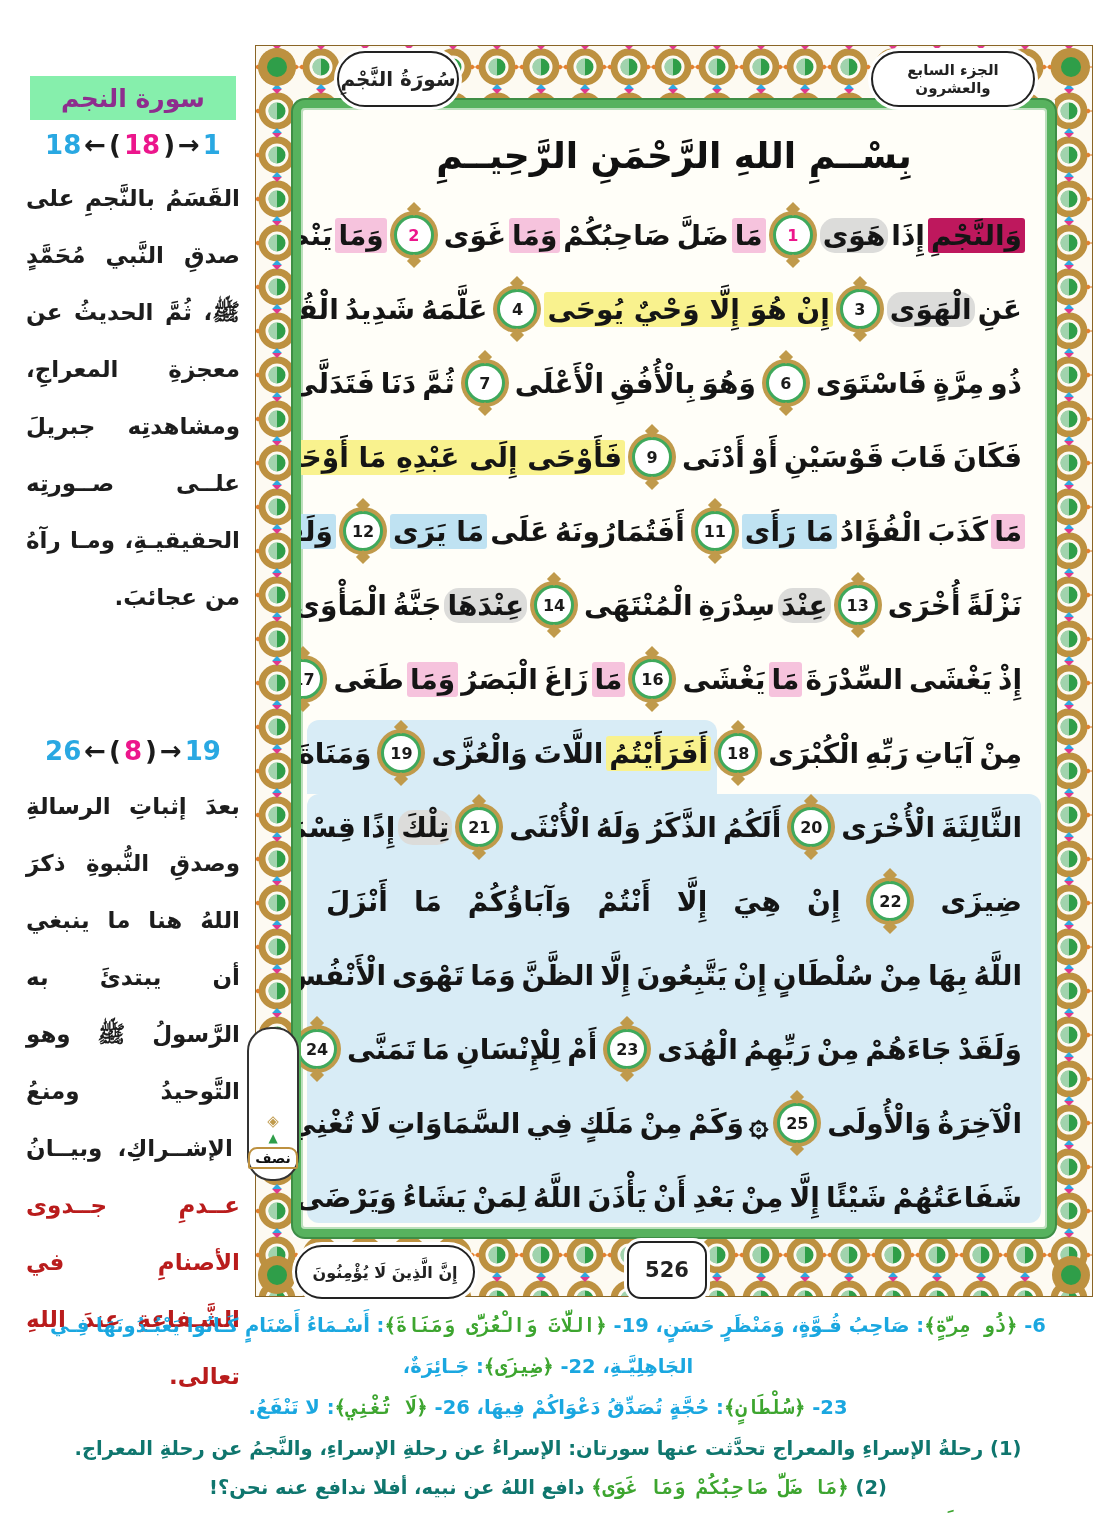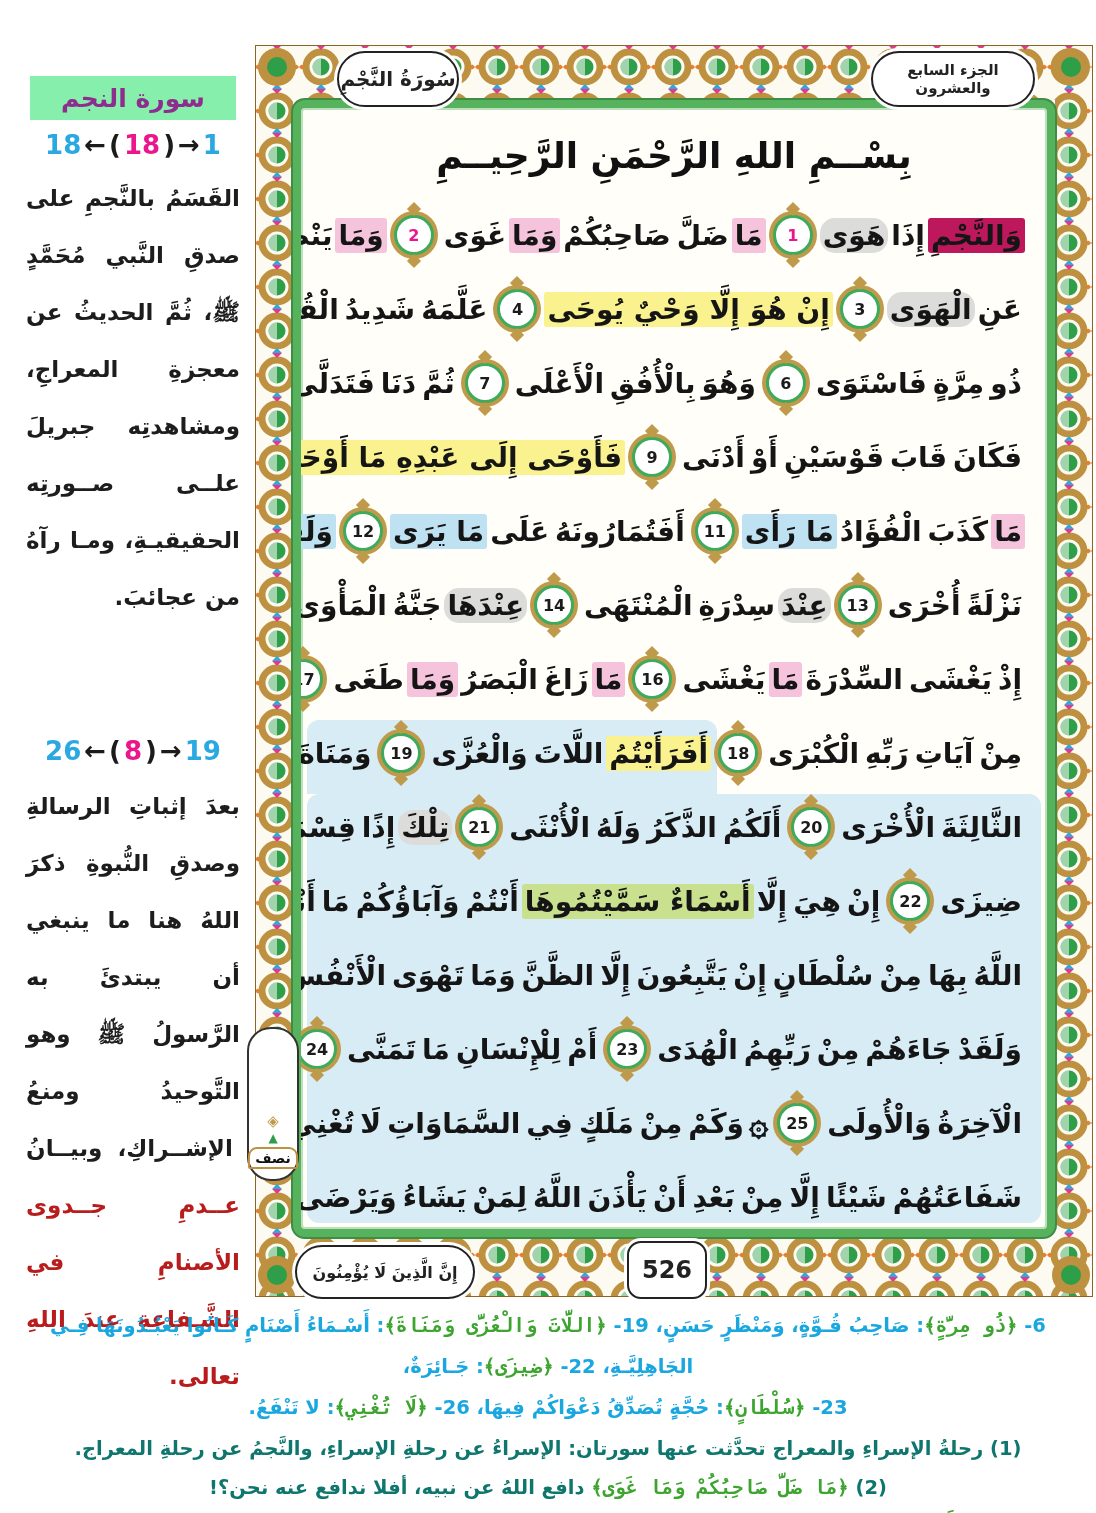--- a/index.html
+++ b/index.html
@@ -64,21 +64,21 @@
   .med-n{font-size:16px;font-weight:bold;color:#1b1b1b;}
   .med-m .med-n{color:#ec168c;}
   
   .cart{
     position:absolute;background:#fff;border:2px solid #222;border-radius:28px;
     display:flex;align-items:center;justify-content:center;font-weight:bold;
     box-shadow:0 0 0 3px #fff;z-index:2;text-align:center;
   }
   #cart-surah{left:82px;top:6px;width:118px;height:52px;font-size:20px;}
   #cart-juz{right:58px;top:6px;width:160px;height:52px;font-size:15px;}
-  #page-pill{left:372px;top:1196px;width:76px;height:54px;font-size:24px;border-radius:14px;}
+  #page-pill{left:372px;top:1196px;width:76px;height:54px;font-size:21px;border-radius:14px;}
   #catchword{left:40px;top:1200px;width:176px;height:50px;font-size:16px;direction:rtl;}
   #half-marker{
     position:absolute;left:-8px;top:982px;width:48px;height:140px;background:#fff;border:2px solid #333;
     border-radius:24px;display:flex;flex-direction:column;align-items:center;justify-content:flex-end;
     padding-bottom:10px;gap:3px;z-index:2;
   }
   #half-marker .finial{color:#c09a4b;font-size:15px;line-height:1;}
   #half-marker .finial2{color:#2f9e49;font-size:12px;line-height:1;}
   #half-marker .nisf{border:2px solid #bd9140;border-radius:9px 9px 2px 2px;padding:1px 5px;font-size:14px;font-weight:bold;color:#111;}
   
@@ -313,21 +313,20 @@
             <span class="w">قِسْمَةٌ</span>
           </div>
           <div class="vline">
             <span class="w">ضِيزَى</span>
             <span class="med">
               <span class="med-n">22</span>
             </span>
             <span class="w">إِنْ</span>
             <span class="w">هِيَ</span>
             <span class="w">إِلَّا</span>
-            <span class="w hl-green">أَسْمَاءٌ سَمَّيْتُمُوهَا</span>
             <span class="w">أَنْتُمْ</span>
             <span class="w">وَآبَاؤُكُمْ</span>
             <span class="w">مَا</span>
             <span class="w">أَنْزَلَ</span>
           </div>
           <div class="vline">
             <span class="w">اللَّهُ</span>
             <span class="w">بِهَا</span>
             <span class="w">مِنْ</span>
             <span class="w">سُلْطَانٍ</span>

